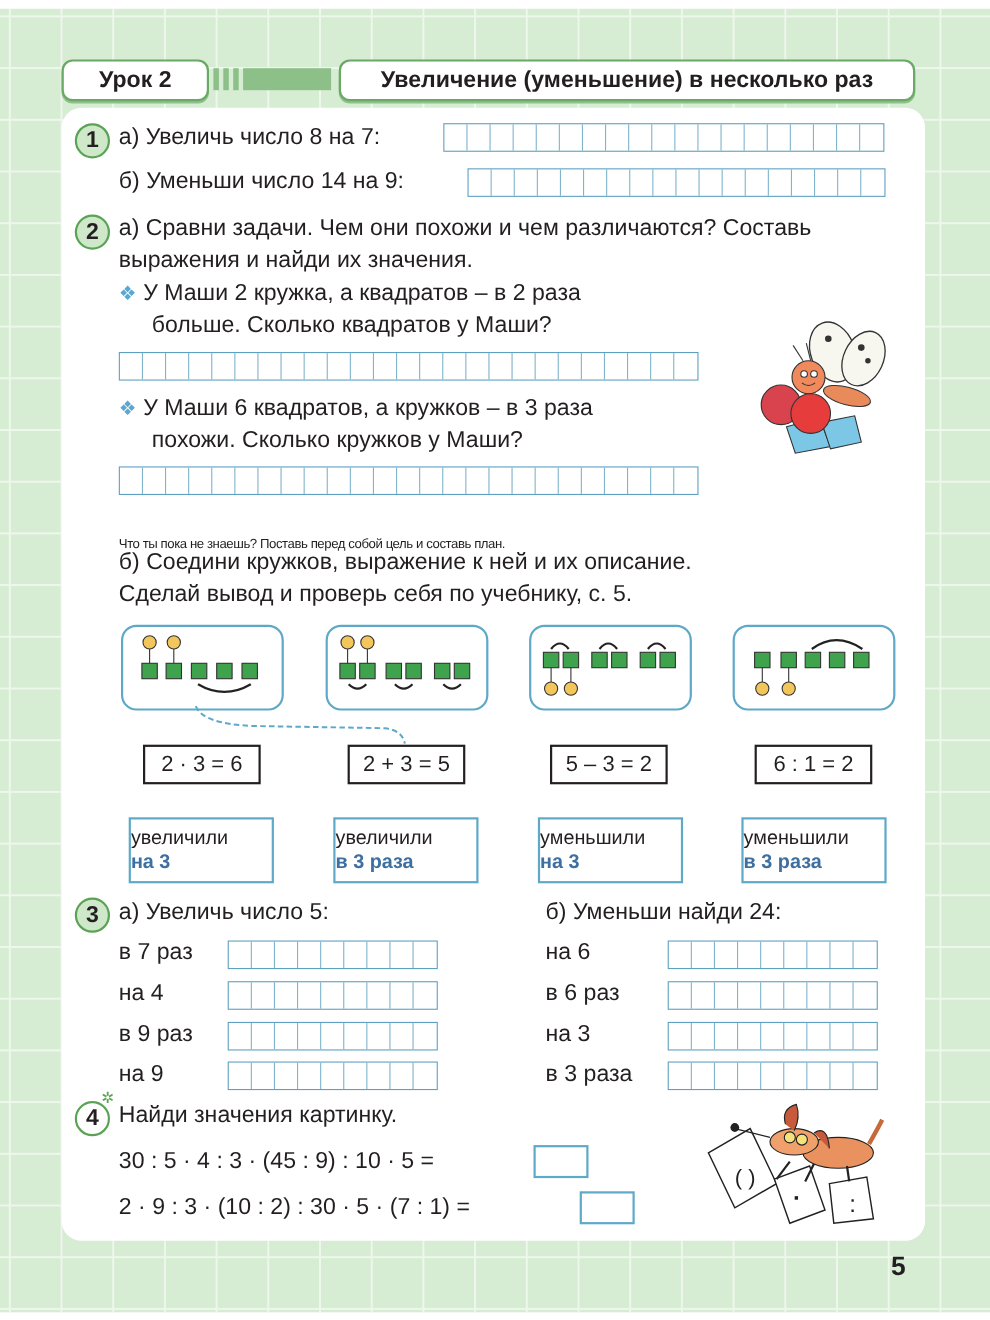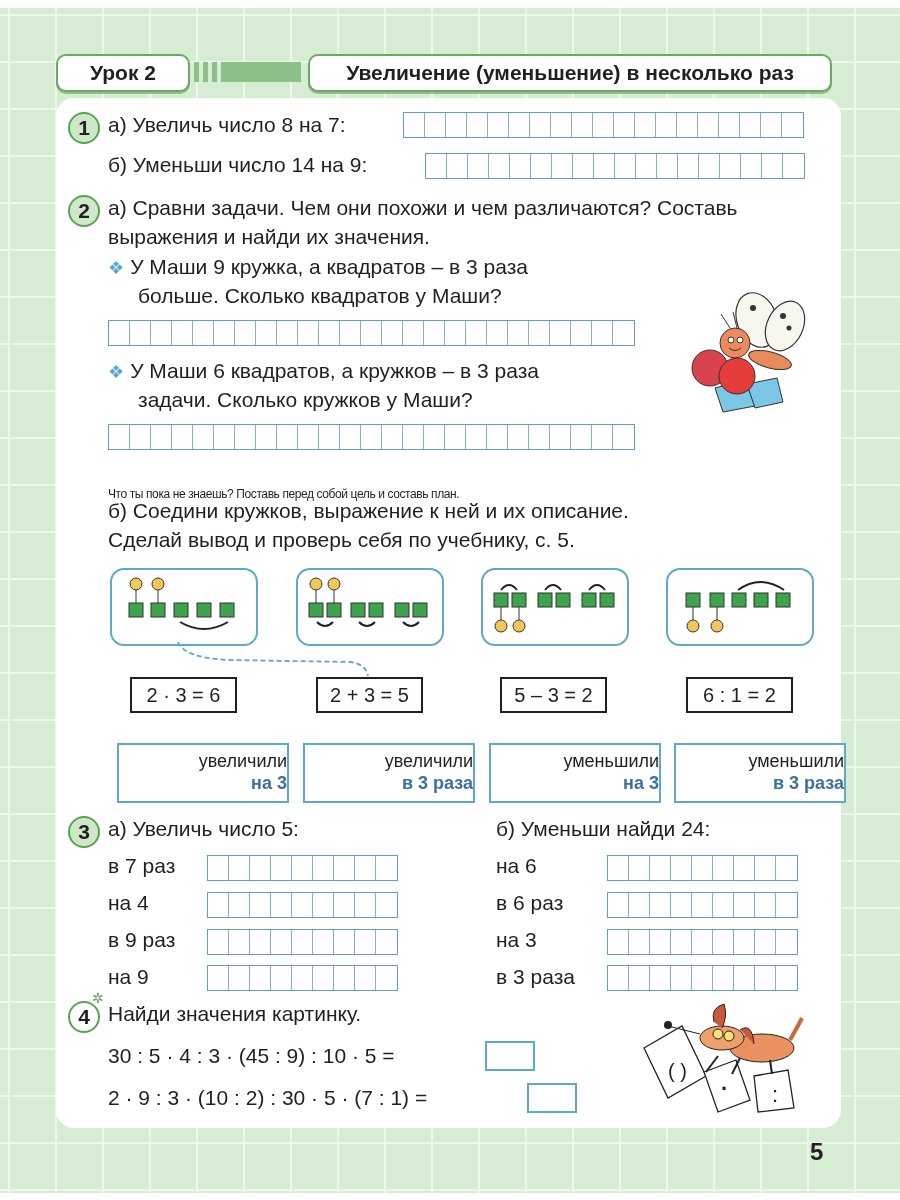--- a/index.html
+++ b/index.html
@@ -16,21 +16,21 @@
   .content{position:absolute;left:56px;top:98px;width:785px;height:1030px;background:#fff;border-radius:18px;}
   .abs{position:absolute;}
   .num-circle{position:absolute;width:28px;height:28px;border:2px solid #5aa355;border-radius:50%;background:#cfe8c9;font-weight:bold;font-size:21px;display:flex;align-items:center;justify-content:center;}
   .t{position:absolute;font-size:21px;white-space:nowrap;line-height:1.25;}
   .cells{position:absolute;display:flex;height:24px;border:1.5px solid #5fa0c0;}
   .cells span{display:block;width:21px;height:24px;border-right:1px solid #7fb4cc;box-sizing:border-box;}
   .cells span:last-child{border-right:none;}
   .diamond{color:#5aa7d0;font-size:18px;margin-right:6px;}
   .pic-card{position:absolute;top:568px;width:144px;height:74px;border:2px solid #5ea8c8;border-radius:14px;background:#fff;}
   .expr{position:absolute;top:677px;height:32px;border:2px solid #231f20;background:#fff;display:flex;align-items:center;justify-content:center;font-size:20px;}
-  .desc{position:absolute;top:743px;width:128px;height:56px;border:2px solid #5ea8c8;background:#fff;display:flex;flex-direction:column;align-items:flex-end;justify-content:center;font-size:18px;line-height:1.2;padding-left:40px;}
+  .desc{position:absolute;top:743px;width:128px;height:56px;border:2px solid #5ea8c8;background:#fff;display:flex;flex-direction:column;align-items:flex-start;justify-content:center;font-size:18px;line-height:1.2;}
   .desc b{color:#3d6fa0;font-weight:bold;}
   .ans-box{position:absolute;width:46px;height:26px;border:2px solid #5ea8c8;background:#fff;}
   .page-num{position:absolute;left:810px;top:1138px;font-size:24px;font-weight:bold;}
 </style>
 </head>
 <body>
 
 <div class="page-bg"></div>
 
 <div class="header-pill lesson-pill">Урок 2</div>
@@ -86,21 +86,21 @@
     <span></span>
     <span></span>
     <span></span>
     <span></span>
   </div>
 
 <div class="num-circle" style="left:68px;top:195px">2</div>
 <div class="t" style="left:108px;top:195px">а) Сравни задачи. Чем они похожи и чем различаются? Составь</div>
 <div class="t" style="left:108px;top:224px">выражения и найди их значения.</div>
 
-<div class="t" style="left:108px;top:254px"><span class="diamond">❖</span><span>У Маши 9 кружка, а квадратов – в 3 раза</span></div>
+<div class="t" style="left:108px;top:254px"><span class="diamond">❖</span><span>У Маши 2 кружка, а квадратов – в 2 раза</span></div>
 <div class="t" style="left:138px;top:283px">больше. Сколько квадратов у Маши?</div>
 <div class="cells" style="left:108px;top:320px">
     <span></span>
     <span></span>
     <span></span>
     <span></span>
     <span></span>
     <span></span>
     <span></span>
     <span></span>
@@ -117,21 +117,21 @@
     <span></span>
     <span></span>
     <span></span>
     <span></span>
     <span></span>
     <span></span>
     <span></span>
   </div>
 
 <div class="t" style="left:108px;top:358px"><span class="diamond">❖</span><span>У Маши 6 квадратов, а кружков – в 3 раза</span></div>
-<div class="t" style="left:138px;top:387px">задачи. Сколько кружков у Маши?</div>
+<div class="t" style="left:138px;top:387px">похожи. Сколько кружков у Маши?</div>
 <div class="cells" style="left:108px;top:424px">
     <span></span>
     <span></span>
     <span></span>
     <span></span>
     <span></span>
     <span></span>
     <span></span>
     <span></span>
     <span></span>

